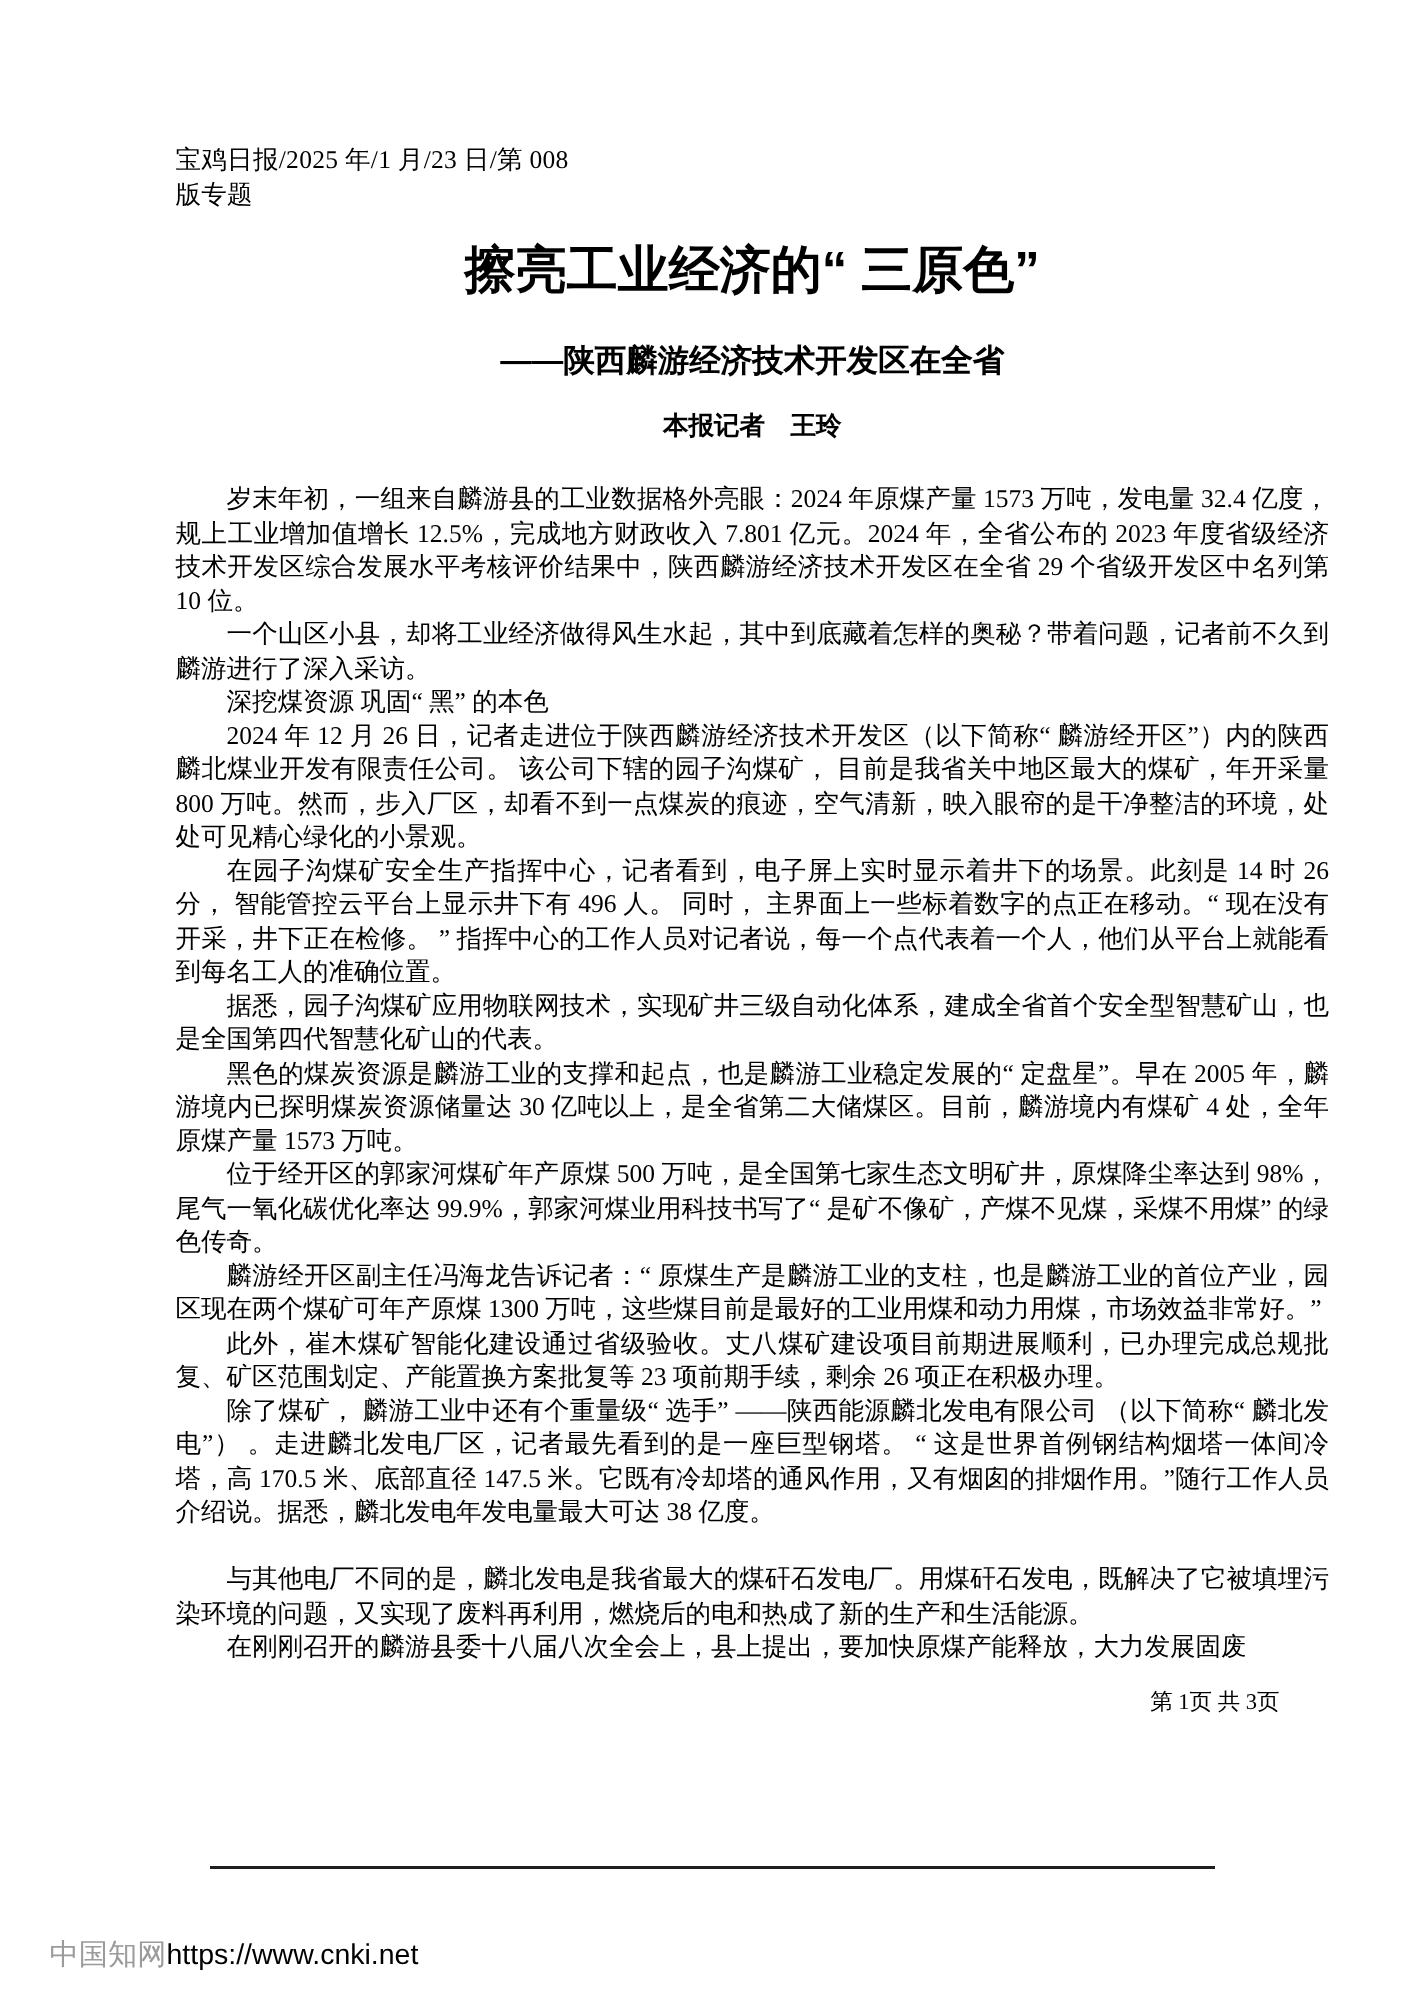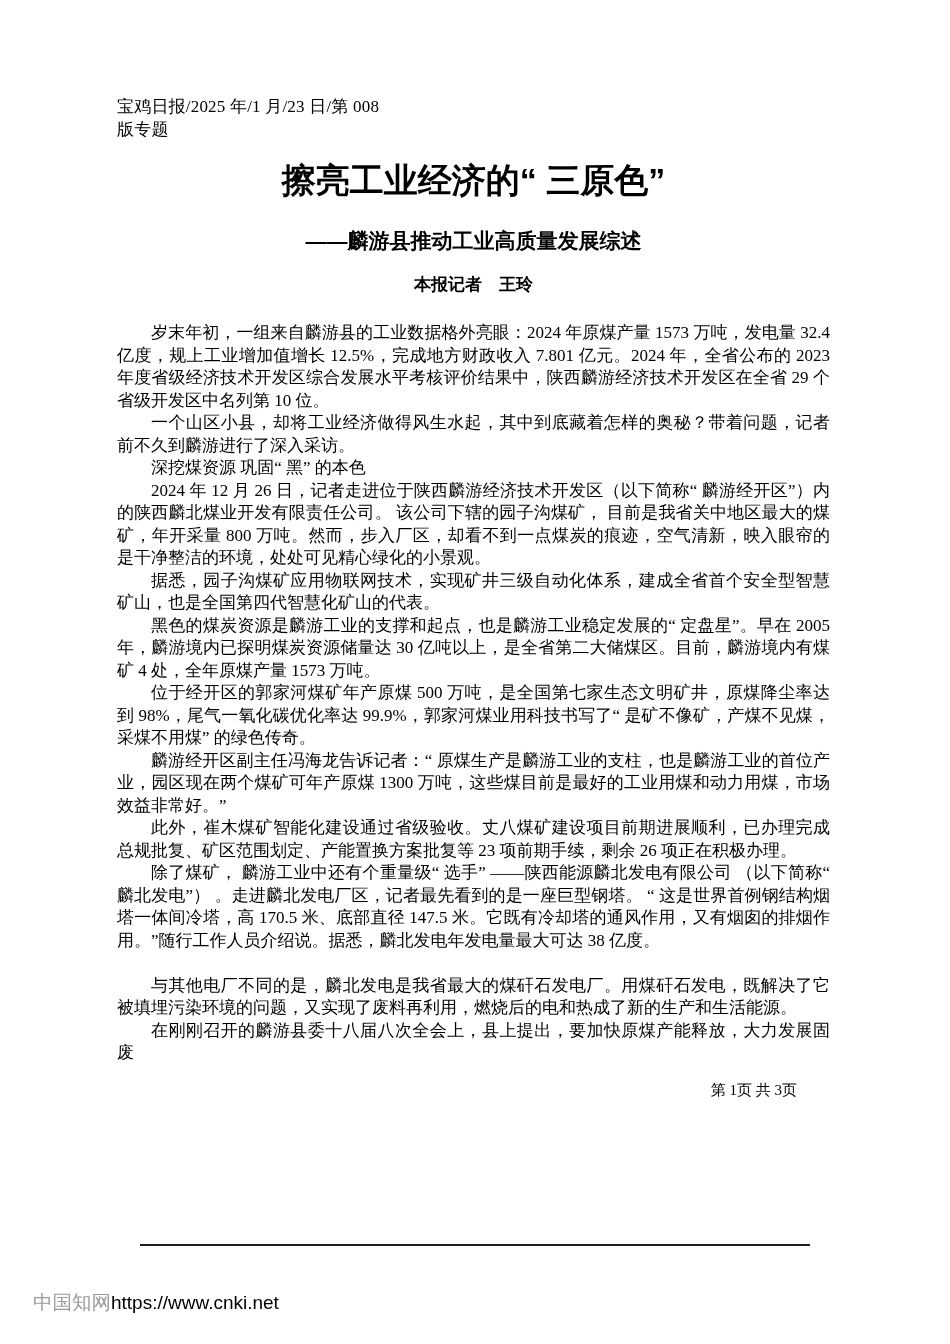--- a/index.html
+++ b/index.html
@@ -5,21 +5,21 @@
   html, body { margin: 0; padding: 0; background: #ffffff; }
   .page {
     position: relative;
     width: 950px;
     height: 1344px;
     background: #ffffff;
     overflow: hidden;
     color: #000000;
     font-family: "Liberation Serif", "DejaVu Serif", serif;
   }
-  .content { padding: 95px 120px 0 117px; }
+  .content { padding: 95px 64px 0 117px; }
 
   .doc-header {
     font-size: 17px;
     line-height: 23px;
     width: 320px;
     letter-spacing: 0.2px;
   }
 
   .doc-title {
     margin-top: 24px;
@@ -99,29 +99,30 @@
 <div class="page">
   <div class="content">
 
     <div class="doc-header">
       <div>宝鸡日报/2025 年/1 月/23 日/第 008</div>
       <div>版专题</div>
     </div>
 
     <div class="doc-title">擦亮工业经济的“ 三原色”</div>
 
-    <div class="doc-subtitle">——麟游县推动工业高质量发展综述</div>
+    <div class="doc-subtitle">——陕西麟游经济技术开发区在全省</div>
 
     <div class="doc-author">本报记者　王玲</div>
 
     <div class="article">
       <p>岁末年初，一组来自麟游县的工业数据格外亮眼：2024 年原煤产量 1573 万吨，发电量 32.4 亿度，规上工业增加值增长 12.5%，完成地方财政收入 7.801 亿元。2024 年，全省公布的 2023 年度省级经济技术开发区综合发展水平考核评价结果中，陕西麟游经济技术开发区在全省 29 个省级开发区中名列第 10 位。</p>
       <p>一个山区小县，却将工业经济做得风生水起，其中到底藏着怎样的奥秘？带着问题，记者前不久到麟游进行了深入采访。</p>
       <p>深挖煤资源 巩固“ 黑” 的本色</p>
       <p>2024 年 12 月 26 日，记者走进位于陕西麟游经济技术开发区（以下简称“ 麟游经开区”）内的陕西麟北煤业开发有限责任公司。 该公司下辖的园子沟煤矿， 目前是我省关中地区最大的煤矿，年开采量 800 万吨。然而，步入厂区，却看不到一点煤炭的痕迹，空气清新，映入眼帘的是干净整洁的环境，处处可见精心绿化的小景观。</p>
+      <p>在园子沟煤矿安全生产指挥中心，记者看到，电子屏上实时显示着井下的场景。此刻是 14 时 26 分， 智能管控云平台上显示井下有 496 人。 同时， 主界面上一些标着数字的点正在移动。“ 现在没有开采，井下正在检修。 ” 指挥中心的工作人员对记者说，每一个点代表着一个人，他们从平台上就能看到每名工人的准确位置。</p>
       <p>据悉，园子沟煤矿应用物联网技术，实现矿井三级自动化体系，建成全省首个安全型智慧矿山，也是全国第四代智慧化矿山的代表。</p>
       <p>黑色的煤炭资源是麟游工业的支撑和起点，也是麟游工业稳定发展的“ 定盘星”。早在 2005 年，麟游境内已探明煤炭资源储量达 30 亿吨以上，是全省第二大储煤区。目前，麟游境内有煤矿 4 处，全年原煤产量 1573 万吨。</p>
       <p>位于经开区的郭家河煤矿年产原煤 500 万吨，是全国第七家生态文明矿井，原煤降尘率达到 98%，尾气一氧化碳优化率达 99.9%，郭家河煤业用科技书写了“ 是矿不像矿，产煤不见煤，采煤不用煤” 的绿色传奇。</p>
       <p>麟游经开区副主任冯海龙告诉记者：“ 原煤生产是麟游工业的支柱，也是麟游工业的首位产业，园区现在两个煤矿可年产原煤 1300 万吨，这些煤目前是最好的工业用煤和动力用煤，市场效益非常好。”</p>
       <p>此外，崔木煤矿智能化建设通过省级验收。丈八煤矿建设项目前期进展顺利，已办理完成总规批复、矿区范围划定、产能置换方案批复等 23 项前期手续，剩余 26 项正在积极办理。</p>
       <p>除了煤矿， 麟游工业中还有个重量级“ 选手” ——陕西能源麟北发电有限公司 （以下简称“ 麟北发电”） 。走进麟北发电厂区，记者最先看到的是一座巨型钢塔。 “ 这是世界首例钢结构烟塔一体间冷塔，高 170.5 米、底部直径 147.5 米。它既有冷却塔的通风作用，又有烟囱的排烟作用。”随行工作人员介绍说。据悉，麟北发电年发电量最大可达 38 亿度。</p>
       <p class="gap-above">与其他电厂不同的是，麟北发电是我省最大的煤矸石发电厂。用煤矸石发电，既解决了它被填埋污染环境的问题，又实现了废料再利用，燃烧后的电和热成了新的生产和生活能源。</p>
       <p>在刚刚召开的麟游县委十八届八次全会上，县上提出，要加快原煤产能释放，大力发展固废</p>
     </div>
 

